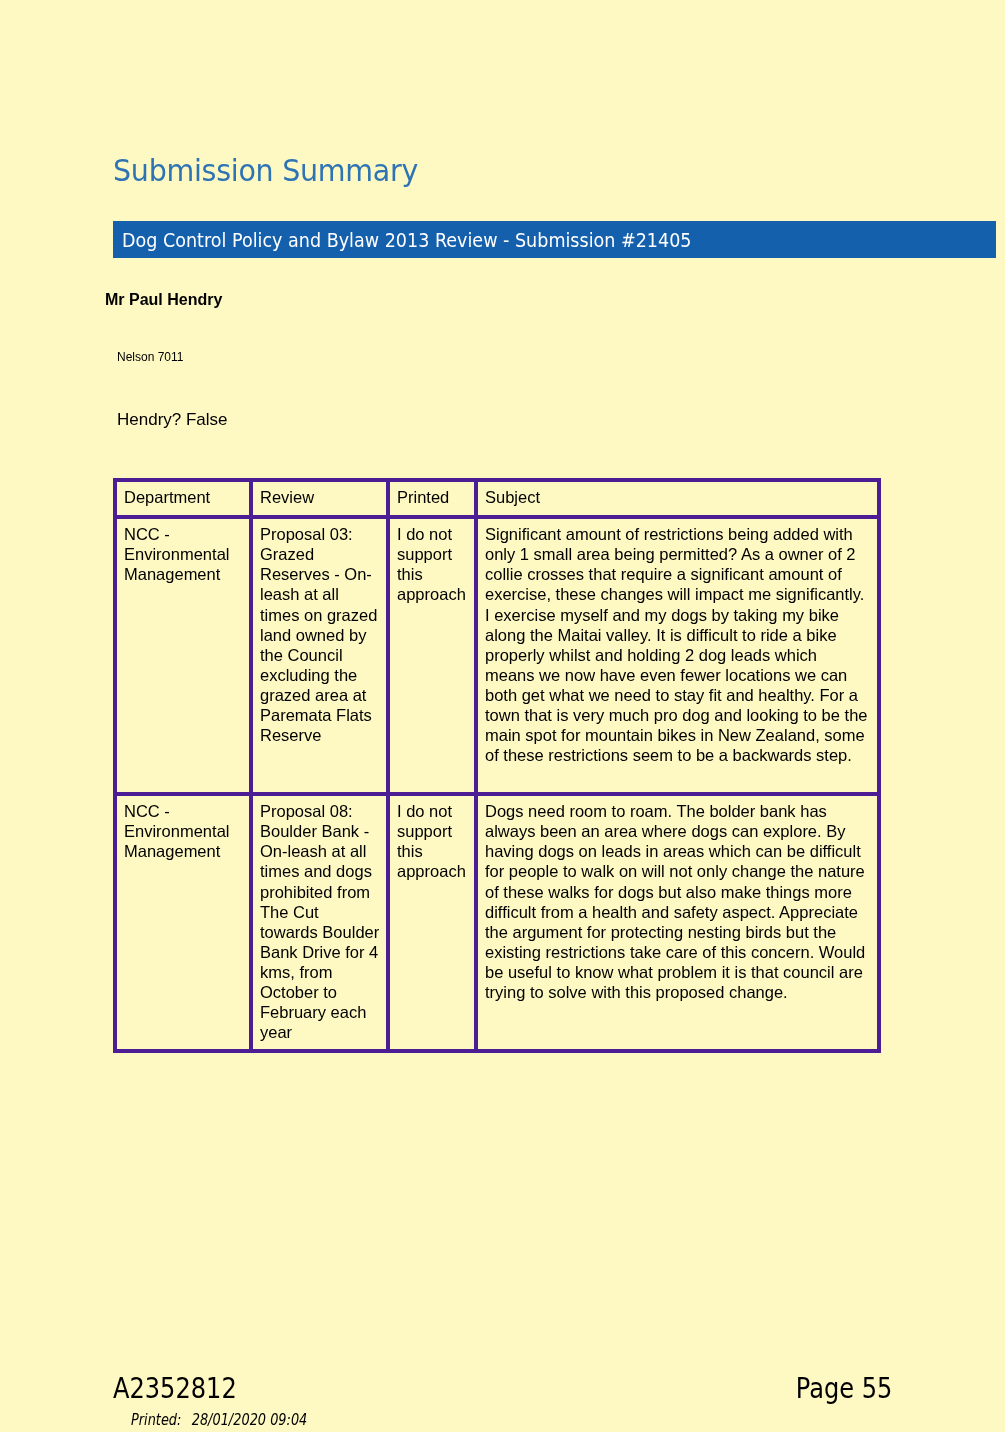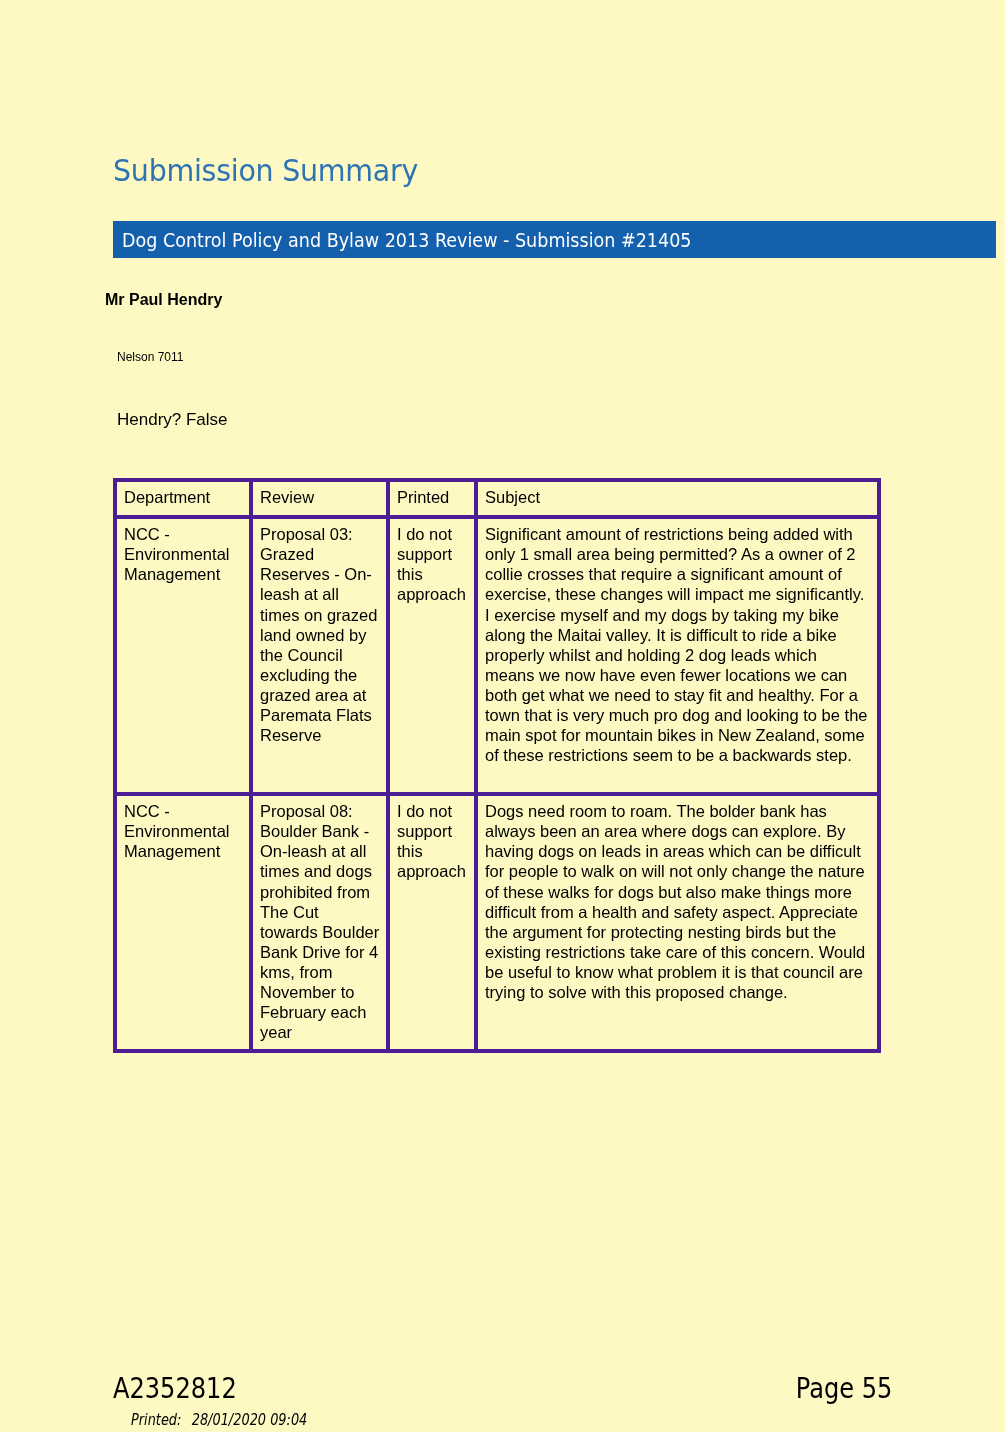--- a/index.html
+++ b/index.html
@@ -184,21 +184,21 @@
     </thead>
     <tbody>
       <tr class="row-1">
         <td>NCC - Environmental Management</td>
         <td>Proposal 03: Grazed Reserves - On-leash at all times on grazed land owned by the Council excluding the grazed area at Paremata Flats Reserve</td>
         <td>I do not support this approach</td>
         <td>Significant amount of restrictions being added with only 1 small area being permitted? As a owner of 2 collie crosses that require a significant amount of exercise, these changes will impact me significantly. I exercise myself and my dogs by taking my bike along the Maitai valley. It is difficult to ride a bike properly whilst and holding 2 dog leads which means we now have even fewer locations we can both get what we need to stay fit and healthy. For a town that is very much pro dog and looking to be the main spot for mountain bikes in New Zealand, some of these restrictions seem to be a backwards step.</td>
       </tr>
       <tr class="row-2">
         <td>NCC - Environmental Management</td>
-        <td>Proposal 08: Boulder Bank - On-leash at all times and dogs prohibited from The Cut towards Boulder Bank Drive for 4 kms, from November to February each year</td>
+        <td>Proposal 08: Boulder Bank - On-leash at all times and dogs prohibited from The Cut towards Boulder Bank Drive for 4 kms, from October to February each year</td>
         <td>I do not support this approach</td>
         <td>Dogs need room to roam. The bolder bank has always been an area where dogs can explore. By having dogs on leads in areas which can be difficult for people to walk on will not only change the nature of these walks for dogs but also make things more difficult from a health and safety aspect. Appreciate the argument for protecting nesting birds but the existing restrictions take care of this concern. Would be useful to know what problem it is that council are trying to solve with this proposed change.</td>
       </tr>
     </tbody>
   </table>
 
   <div class="footer-ref">A2352812</div>
 
   <div class="footer-page">Page 55</div>
 

